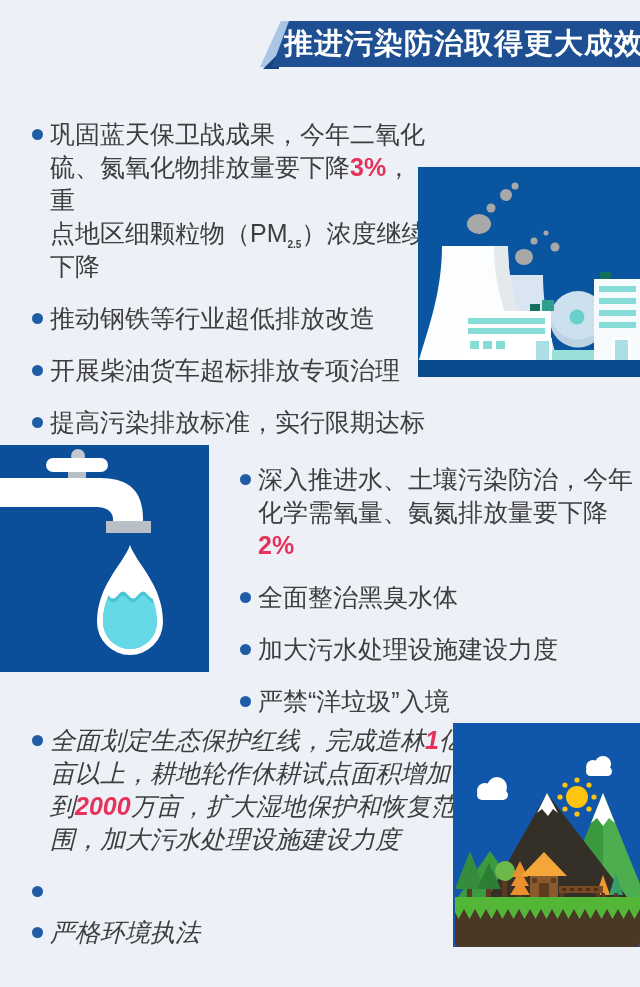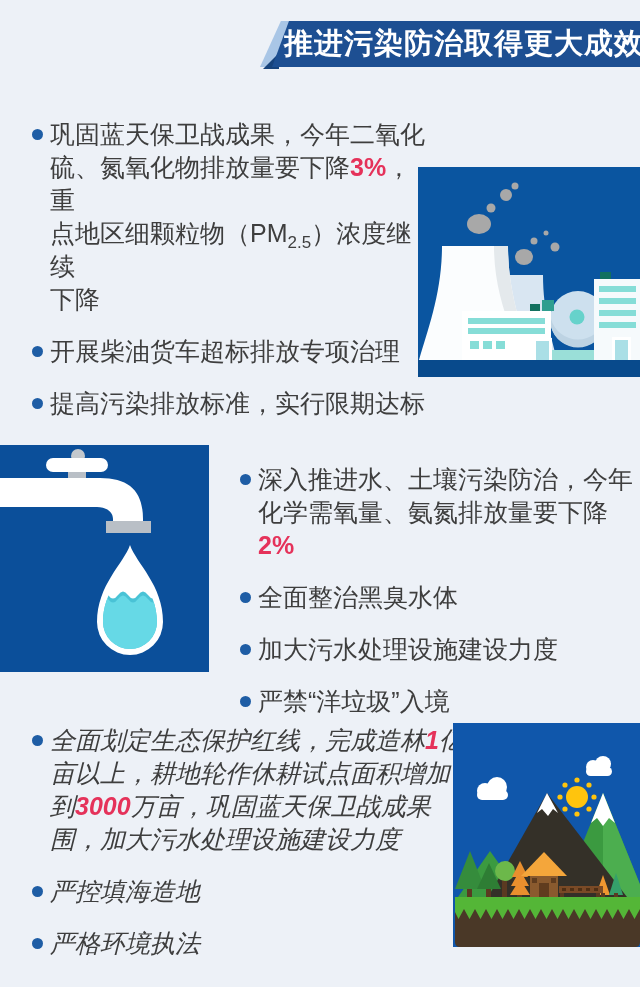--- a/index.html
+++ b/index.html
@@ -19,21 +19,21 @@
   #banner .title{color:#fff;font-size:29px;font-weight:bold;letter-spacing:1px;padding-left:12px;white-space:nowrap;}
 
   
   ul.bullets{list-style:none;margin:12px;padding:0;position:absolute;}
   ul.bullets li{display:flex;align-items:flex-start;}
   ul.bullets li + li{margin-top:19px;}
   ul.bullets .dot{flex:0 0 11px;width:11px;height:11px;border-radius:50%;
     background:var(--bullet,#1e5da5);margin-top:11px;margin-right:7px;}
   ul.bullets .txt{font-size:25px;line-height:33px;color:var(--text,#3e3e3e);}
   ul.bullets .txt .hl{color:var(--highlight,#e5325a);font-weight:bold;}
-  ul.bullets .txt sub{font-size:17px;line-height:0;}
+  ul.bullets .txt sub{font-size:10px;line-height:0;font-weight:bold;}
 
   #s1-list{left:20px;top:106px;width:400px;}
   #s2-list{left:228px;top:451px;width:402px;}
   #s3-list{left:20px;top:712px;width:432px;font-style:italic;}
 
   
   .panel{position:absolute;}
   #factory-panel{left:418px;top:167px;width:222px;height:210px;}
   #faucet-panel{left:0;top:445px;width:209px;height:227px;}
   #mountain-panel{left:453px;top:723px;width:187px;height:224px;}
@@ -47,20 +47,24 @@
   <div id="banner-accent"></div>
   <div id="banner-fold"></div>
   <div id="banner">
     <span class="title">推进污染防治取得更大成效</span>
   </div>
 
   <ul class="bullets" id="s1-list">
       <li>
         <span class="dot"></span>
         <span class="txt"><span>巩固蓝天保卫战成果，今年二氧化</span><br><span>硫、氮氧化物排放量要下降</span><span class="hl">3%</span><span>，重</span><br><span>点地区细颗粒物（PM</span><sub>2.5</sub><span>）浓度继续</span><br><span>下降</span></span>
+      </li>
+      <li>
+        <span class="dot"></span>
+        <span class="txt"><span>推动钢铁等行业超低排放改造</span></span>
       </li>
       <li>
         <span class="dot"></span>
         <span class="txt"><span>开展柴油货车超标排放专项治理</span></span>
       </li>
       <li>
         <span class="dot"></span>
         <span class="txt"><span>提高污染排放标准，实行限期达标</span></span>
       </li>
     </ul>
@@ -151,25 +155,24 @@
       </li>
       <li>
         <span class="dot"></span>
         <span class="txt"><span>严禁“洋垃圾”入境</span></span>
       </li>
     </ul>
 
   <ul class="bullets" id="s3-list">
       <li>
         <span class="dot"></span>
-        <span class="txt"><span>全面划定生态保护红线，完成造林</span><span class="hl">1</span><span>亿</span><br><span>亩以上，耕地轮作休耕试点面积增加</span><br><span>到</span><span class="hl">3000</span><span>万亩，巩固蓝天保卫战成果</span><br><span>围，加大污水处理设施建设力度</span></span>
-      </li>
-      <li>
-        <span class="dot"></span>
-        <span class="txt"><span>严控填海造地</span></span>
+        <span class="txt"><span>全面划定生态保护红线，完成造林</span><span class="hl">1</span><span>亿</span><br><span>亩以上，耕地轮作休耕试点面积增加</span><br><span>到</span><span class="hl">2000</span><span>万亩，扩大湿地保护和恢复范</span><br><span>围，加大污水处理设施建设力度</span></span>
+      </li>
+      <li>
+        <span class="dot"></span>
       </li>
       <li>
         <span class="dot"></span>
         <span class="txt"><span>严格环境执法</span></span>
       </li>
     </ul>
 
   <div class="panel" id="mountain-panel">
     <svg width="187" height="224" viewBox="0 0 187 224">
       <rect x="0" y="0" width="187" height="224" fill="#1057ab"></rect>

